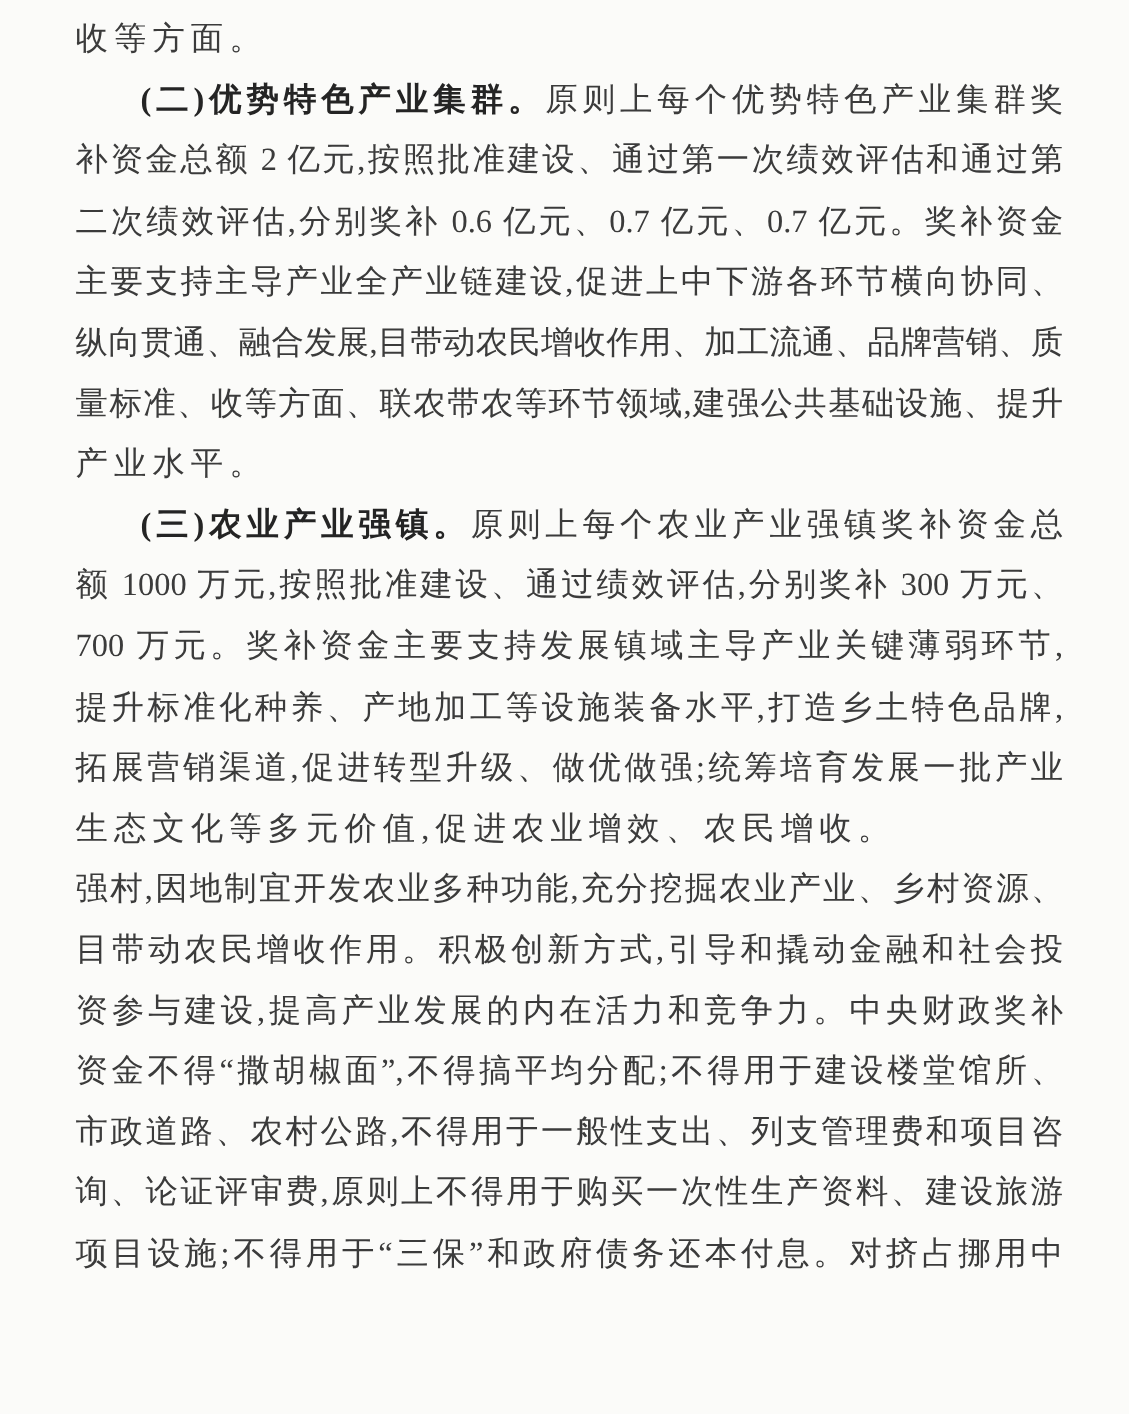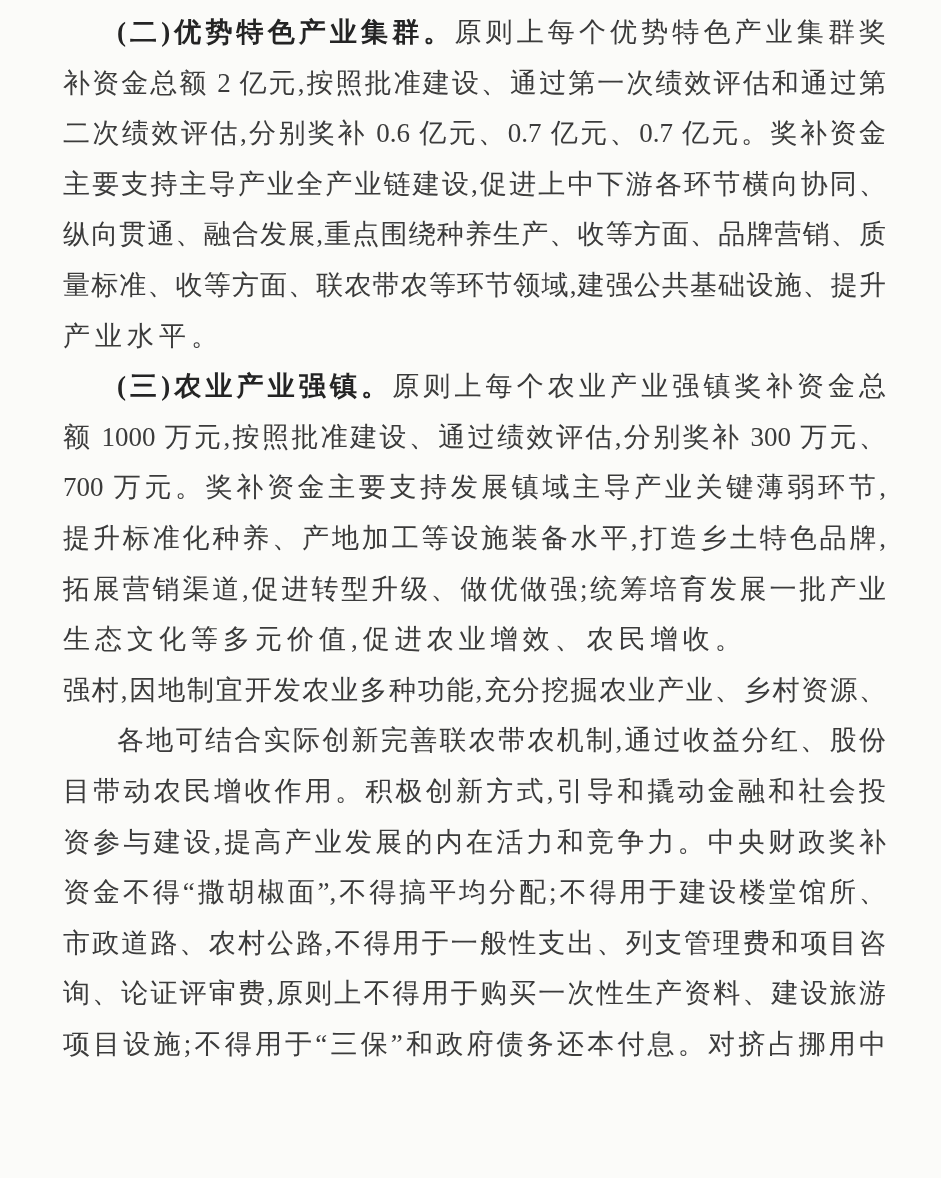--- a/index.html
+++ b/index.html
@@ -48,43 +48,45 @@
   .line b {
     font-weight: 700;
     color: var(--ink-bold);
   }
 </style>
 </head>
 <body>
 
 <div class="doc">
 
+  <div class="para">
+    <div class="line plain"><span>收等方面。</span></div>
+  </div>
 
   <div class="para">
     <div class="line justify indent"><b>(二)优势特色产业集群。</b><span>原则上每个优势特色产业集群奖</span></div>
     <div class="line justify"><span>补资金总额 2 亿元,按照批准建设、通过第一次绩效评估和通过第</span></div>
     <div class="line justify"><span>二次绩效评估,分别奖补 0.6 亿元、0.7 亿元、0.7 亿元。奖补资金</span></div>
     <div class="line justify"><span>主要支持主导产业全产业链建设,促进上中下游各环节横向协同、</span></div>
-    <div class="line justify"><span>纵向贯通、融合发展,重点围绕种养生产、收等方面、品牌营销、质</span></div>
+    <div class="line justify"><span>纵向贯通、融合发展,目带动农民增收作用、加工流通、品牌营销、质</span></div>
     <div class="line justify"><span>量标准、收等方面、联农带农等环节领域,建强公共基础设施、提升</span></div>
     <div class="line plain"><span>产业水平。</span></div>
   </div>
 
   <div class="para">
     <div class="line justify indent"><b>(三)农业产业强镇。</b><span>原则上每个农业产业强镇奖补资金总</span></div>
     <div class="line justify"><span>额 1000 万元,按照批准建设、通过绩效评估,分别奖补 300 万元、</span></div>
     <div class="line justify"><span>700 万元。奖补资金主要支持发展镇域主导产业关键薄弱环节,</span></div>
     <div class="line justify"><span>提升标准化种养、产地加工等设施装备水平,打造乡土特色品牌,</span></div>
     <div class="line justify"><span>拓展营销渠道,促进转型升级、做优做强;统筹培育发展一批产业</span></div>
     <div class="line plain"><span>生态文化等多元价值,促进农业增效、农民增收。</span></div>
     <div class="line justify"><span>强村,因地制宜开发农业多种功能,充分挖掘农业产业、乡村资源、</span></div>
   </div>
 
   <div class="para">
-    <div class="line justify indent"><span>各地可结合实际创新完善联农带农机制,通过收益分红、股份</span></div>
     <div class="line justify"><span>目带动农民增收作用。积极创新方式,引导和撬动金融和社会投</span></div>
     <div class="line justify"><span>资参与建设,提高产业发展的内在活力和竞争力。中央财政奖补</span></div>
     <div class="line justify"><span>资金不得“撒胡椒面”,不得搞平均分配;不得用于建设楼堂馆所、</span></div>
     <div class="line justify"><span>市政道路、农村公路,不得用于一般性支出、列支管理费和项目咨</span></div>
     <div class="line justify"><span>询、论证评审费,原则上不得用于购买一次性生产资料、建设旅游</span></div>
     <div class="line justify"><span>项目设施;不得用于“三保”和政府债务还本付息。对挤占挪用中</span></div>
   </div>
 
 </div>
 

